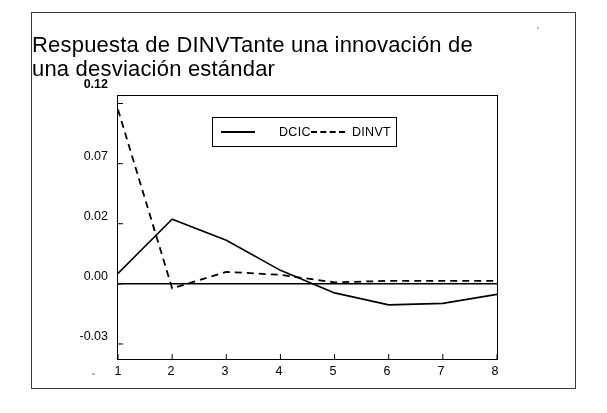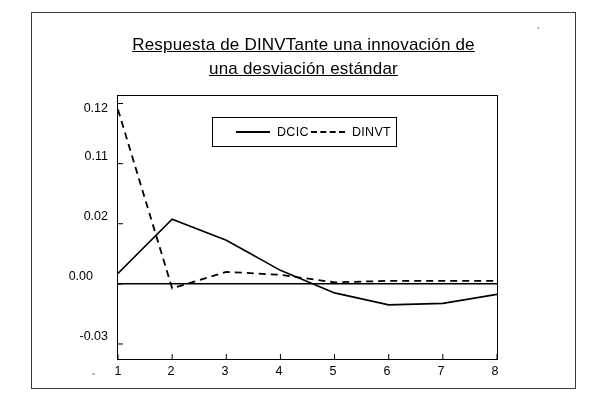--- a/index.html
+++ b/index.html
@@ -22,25 +22,23 @@
     height: 377px;
     border: 1px solid #3a3a3a;
     box-sizing: border-box;
     background: #ffffff;
   }
   #title {
     position: absolute;
     left: 0;
     top: 20px;
     width: 100%;
-    text-align: center;
-    font-size: 17px;
+    font-size: 22px;
     line-height: 24px;
     letter-spacing: 0.2px;
-    text-decoration: underline;
   }
   #title .line2 { display: block; }
   #plot-area {
     position: absolute;
     left: 85px;
     top: 82px;
     width: 381px;
     height: 265px;
     border: 1px solid #000000;
     box-sizing: border-box;
@@ -72,21 +70,21 @@
     background: #ffffff;
     box-sizing: border-box;
   }
   #legend .entry {
     position: absolute;
     top: 0;
     height: 28px;
     display: flex;
     align-items: center;
   }
-  #legend .entry.e0 { left: 23px; }
+  #legend .entry.e0 { left: 8px; gap: 17px; }
   #legend .entry.e1 { left: 98px; justify-content: space-between; }
   #legend .sample {
     width: 34px;
     height: 12px;
     margin-right: 7px;
     position: relative;
   }
   #legend .sample .solid {
     position: absolute;
     left: 0;
@@ -117,24 +115,24 @@
 </head>
 <body>
 
 <div id="figure">
 
   <div id="title">
     <span>Respuesta de DINVTante una innovación de</span>
     <span class="line2">una desviación estándar</span>
   </div>
 
-  <div class="tick-label" style="left: 32px; top: 88px;">0.12</div>
-  <div class="tick-label" style="left: 32px; top: 136px;">0.11</div>
+  <div class="tick-label" style="left: 32px; top: 64px; font-weight: bold;">0.12</div>
+  <div class="tick-label" style="left: 32px; top: 136px;">0.07</div>
   <div class="tick-label" style="left: 32px; top: 196px;">0.02</div>
-  <div class="tick-label" style="left: 17px; top: 256px;">0.00</div>
+  <div class="tick-label" style="left: 32px; top: 256px;">0.00</div>
   <div class="tick-label" style="left: 32px; top: 316px;">-0.03</div>
 
   <div class="xtick-label" style="left: 76px; top: 351px;">1</div>
   <div class="xtick-label" style="left: 129px; top: 351px;">2</div>
   <div class="xtick-label" style="left: 183px; top: 351px;">3</div>
   <div class="xtick-label" style="left: 237px; top: 351px;">4</div>
   <div class="xtick-label" style="left: 291px; top: 351px;">5</div>
   <div class="xtick-label" style="left: 345px; top: 351px;">6</div>
   <div class="xtick-label" style="left: 399px; top: 351px;">7</div>
   <div class="xtick-label" style="left: 453px; top: 351px;">8</div>

